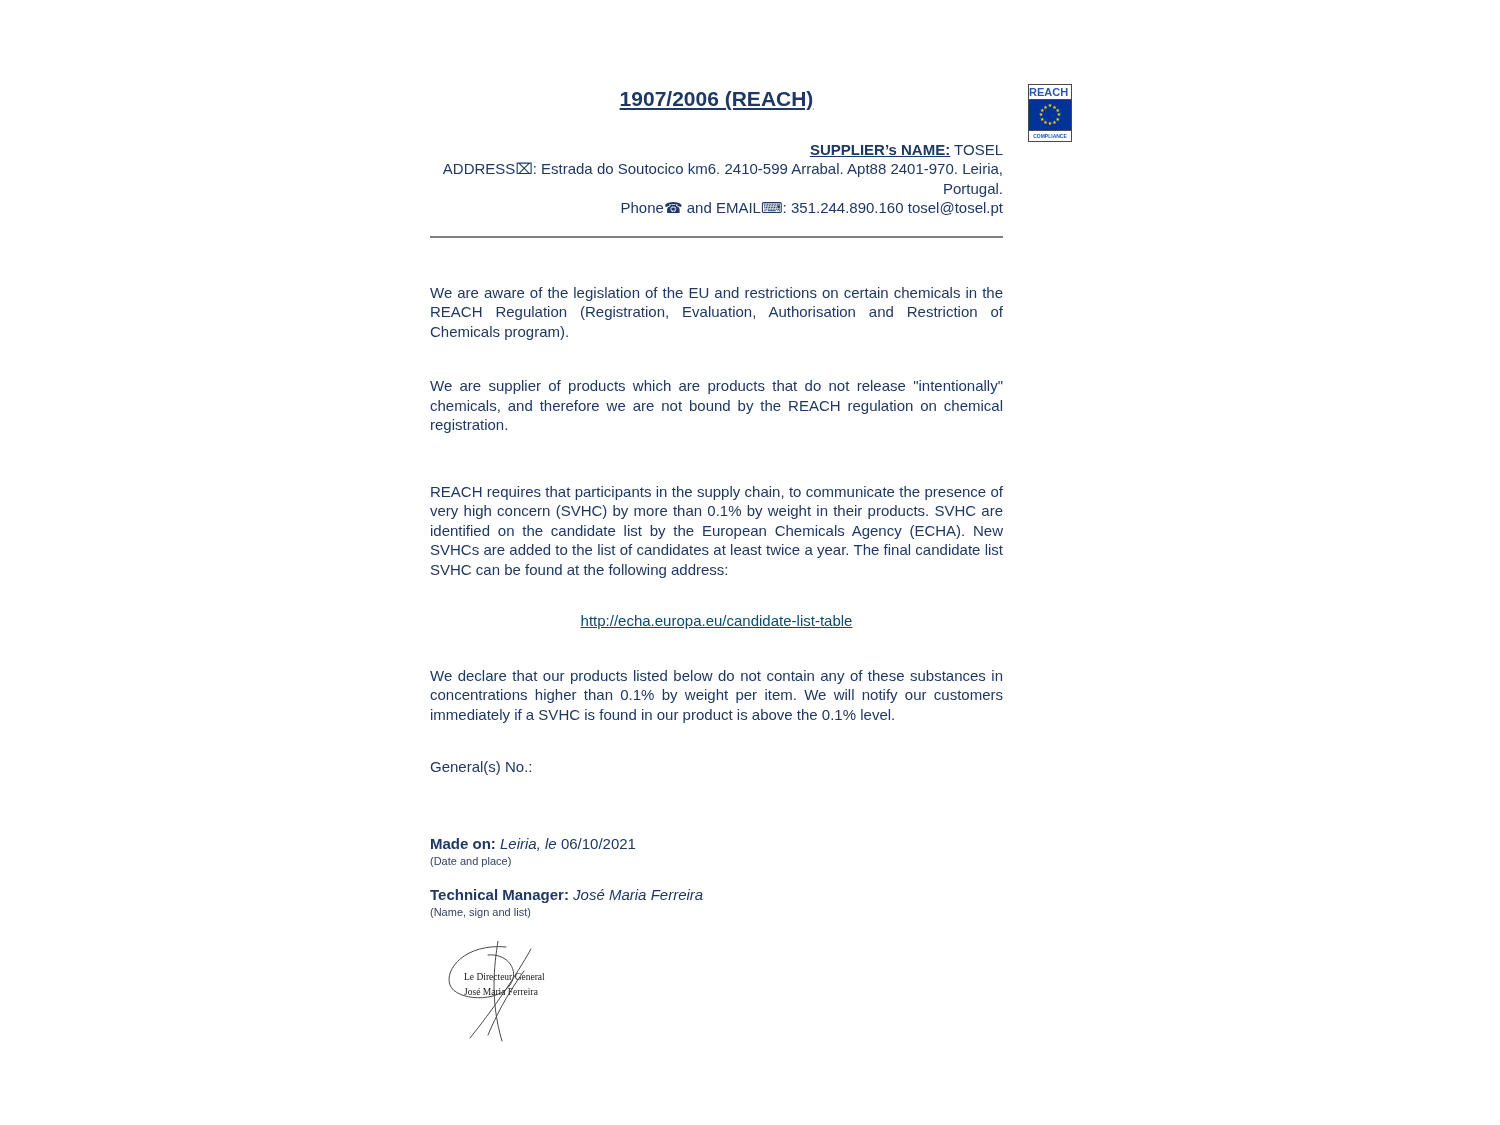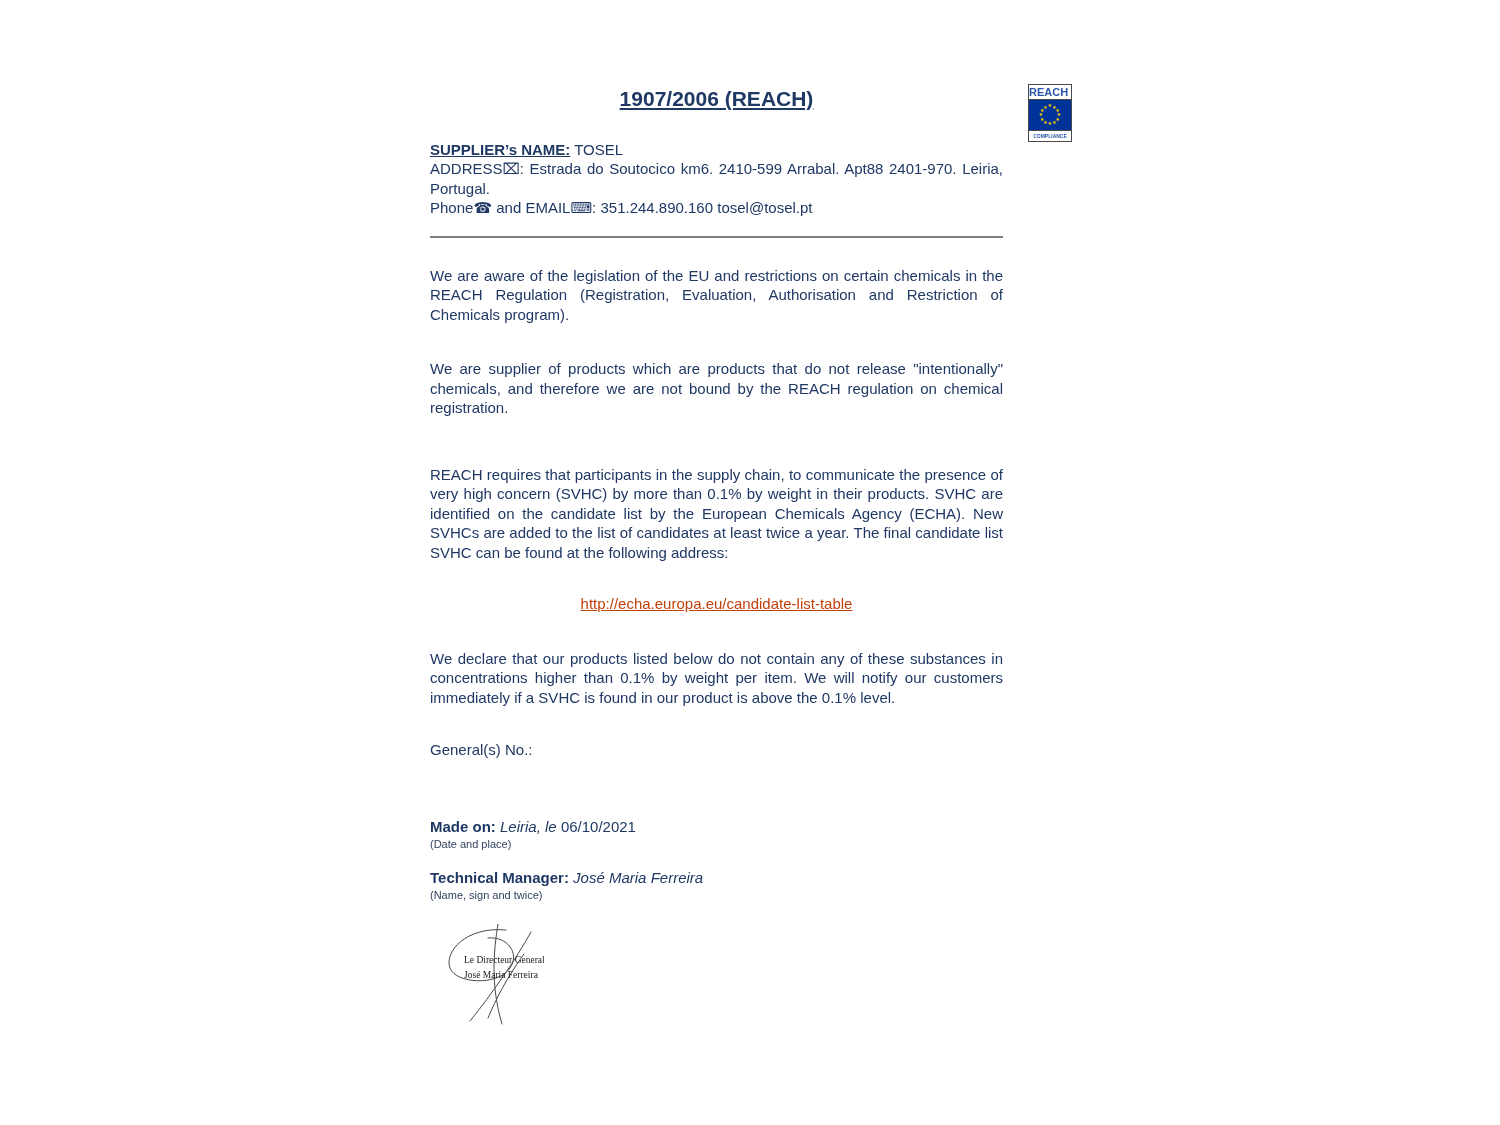--- a/index.html
+++ b/index.html
@@ -19,33 +19,33 @@
     font-size: 15px;
     line-height: 1.3;
   }
   .title { text-align: center; font-weight: bold; font-size: 21px; line-height: 1.42; margin: 0; color: #1F3864; }
   .title-line { display: block; }
   .u { text-decoration: underline; }
   .bold { font-weight: bold; }
   .italic { font-style: italic; }
 
   .supplier { margin-top: 26px; }
-  .supplier p { margin: 0; }
+  .supplier p { margin: 0; text-align: right; }
   .justify { text-align: justify; }
 
   .rule { margin-top: 18px; height: 2px; background: #7F7F7F; width: 100%; }
 
   .para { margin: 0; text-align: justify; }
-  .p1 { margin-top: 28px; }
+  .p1 { margin-top: 45px; }
   .p2 { margin-top: 35px; }
   .p3 { margin-top: 47px; }
   .p4 { margin-top: 35px; }
 
   .link-row { margin-top: 32px; text-align: center; }
-  .link { color: #c2410c; text-decoration: underline; cursor: pointer; }
+  .link { color: #0c4a6e; text-decoration: underline; cursor: pointer; }
 
   .articles { margin-top: 33px; }
 
   .made-on { margin-top: 57px; }
   .footnote { font-size: 11px; margin: 1px 0 0 0; color: #33425F; }
   .manager { margin-top: 16px; }
 
   
   .reach-logo {
     position: absolute;
@@ -135,21 +135,21 @@
 
   <p class="articles" style="margin-bottom:0;">General(s) No.:</p>
 
   <div class="made-on">
     <p style="margin:0;"><span class="bold">Made on:</span><span class="italic"> Leiria, le</span><span> 06/10/2021</span></p>
     <p class="footnote">(Date and place)</p>
   </div>
 
   <div class="manager">
     <p style="margin:0;"><span class="bold">Technical Manager:</span><span class="italic"> José Maria Ferreira</span></p>
-    <p class="footnote"> (Name, sign and twice)</p>
+    <p class="footnote"> (Name, sign and list)</p>
   </div>
 
   <div class="signature">
     <svg width="140" height="105" viewBox="0 0 140 105" xmlns="http://www.w3.org/2000/svg">
       <g fill="none" stroke="#4a4a4a" stroke-width="1" stroke-linecap="round">
         <path d="M70,6 C30,2 8,28 14,44 C20,60 62,62 74,44 C84,30 72,12 52,14"></path>
         <path d="M62,0 C58,25 54,60 66,100"></path>
         <path d="M95,8 C80,35 56,70 34,97"></path>
         <path d="M88,30 C70,55 60,75 52,94"></path>
       </g>

